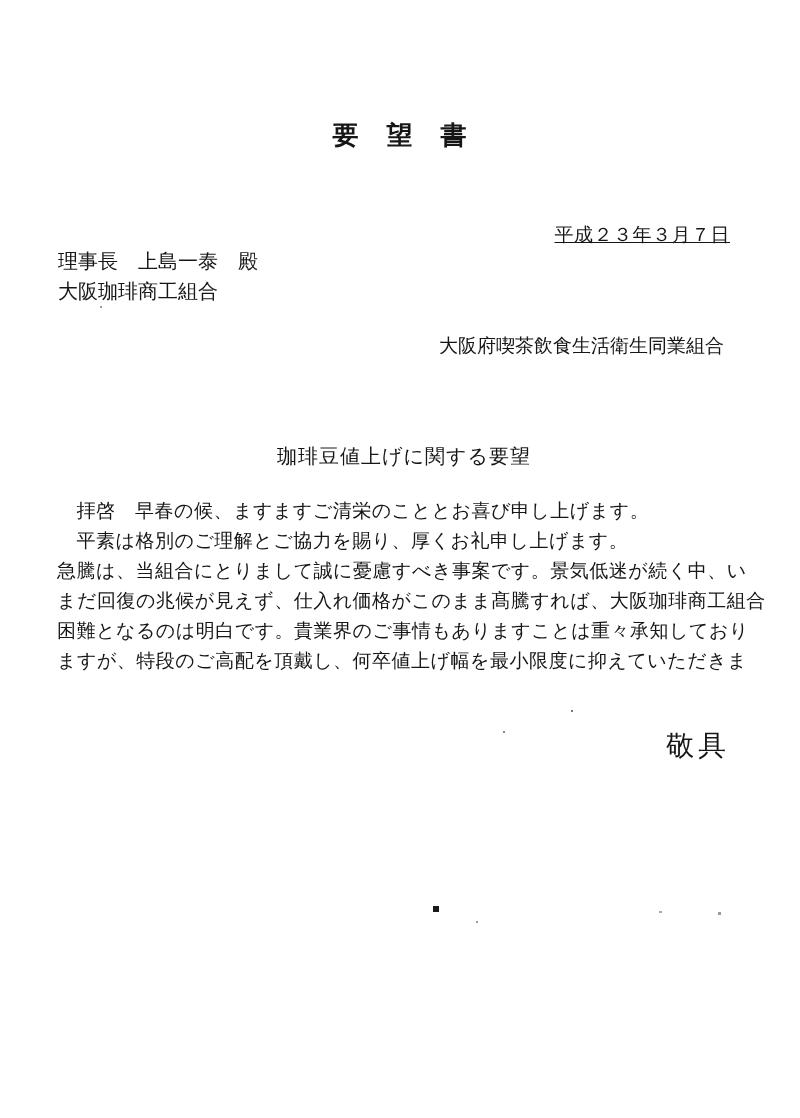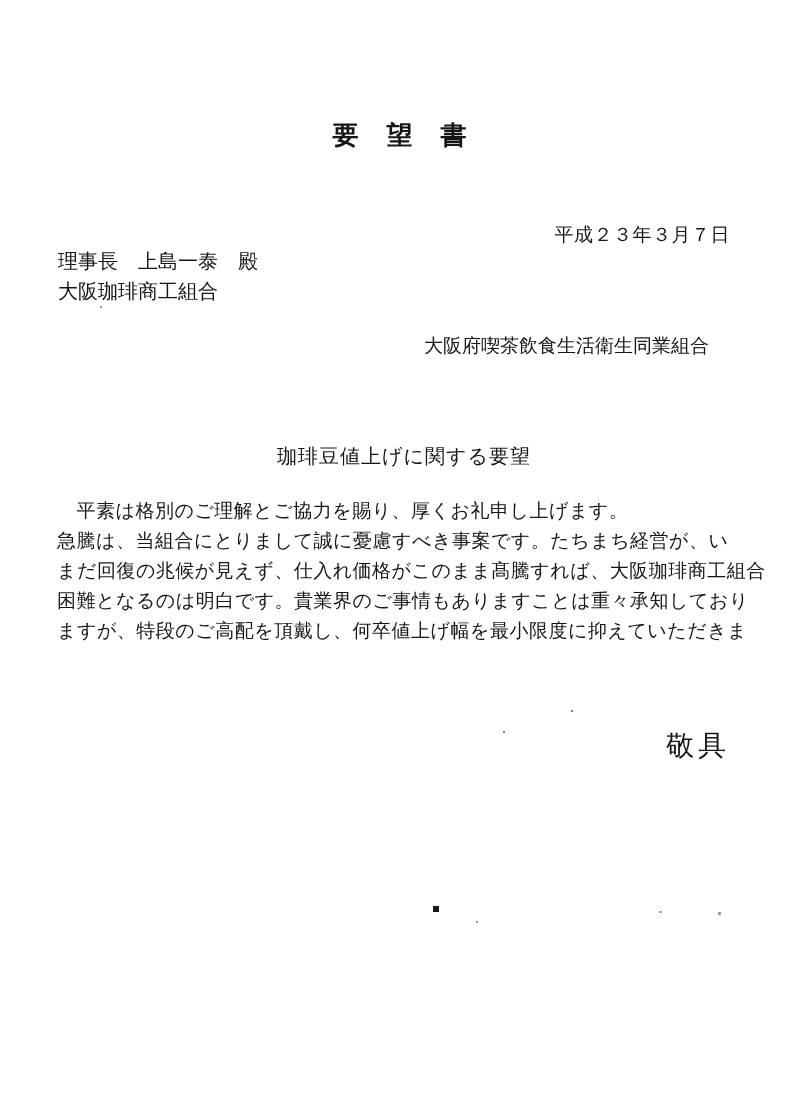--- a/index.html
+++ b/index.html
@@ -27,33 +27,34 @@
     letter-spacing: 1px;
     white-space: nowrap;
   }
   .doc-date {
     position: absolute;
     top: 222px;
     right: 70px;
     font-size: 19px;
     letter-spacing: 0.5px;
     white-space: nowrap;
+    text-decoration: underline;
   }
   .recipient {
     position: absolute;
     top: 246px;
     left: 58px;
     font-size: 20px;
     line-height: 30px;
     white-space: nowrap;
   }
   .sender {
     position: absolute;
     top: 331px;
-    left: 424px;
+    left: 439px;
     font-size: 19px;
     line-height: 30px;
     white-space: nowrap;
   }
   .sender .sender-person {
     padding-left: 55px;
   }
   .doc-subject {
     position: absolute;
     top: 443px;
@@ -112,22 +113,23 @@
     <div>大阪珈琲商工組合</div>
   </div>
 
   <div class="sender">
     <div>大阪府喫茶飲食生活衛生同業組合</div>
   </div>
 
   <div class="doc-subject">珈琲豆値上げに関する要望</div>
 
   <div class="doc-body">
+    <div class="body-line">　拝啓　早春の候、ますますご清栄のこととお喜び申し上げます。</div>
     <div class="body-line">　平素は格別のご理解とご協力を賜り、厚くお礼申し上げます。</div>
-    <div class="body-line">急騰は、当組合にとりまして誠に憂慮すべき事案です。たちまち経営が、い</div>
+    <div class="body-line">急騰は、当組合にとりまして誠に憂慮すべき事案です。景気低迷が続く中、い</div>
     <div class="body-line">まだ回復の兆候が見えず、仕入れ価格がこのまま髙騰すれば、大阪珈琲商工組合</div>
     <div class="body-line">困難となるのは明白です。貴業界のご事情もありますことは重々承知しており</div>
     <div class="body-line">ますが、特段のご高配を頂戴し、何卒値上げ幅を最小限度に抑えていただきま</div>
   </div>
 
   <div class="doc-closing">敬具</div>
 
   <div class="speck s1"></div>
   <div class="speck s2"></div>
   <div class="speck s3"></div>

